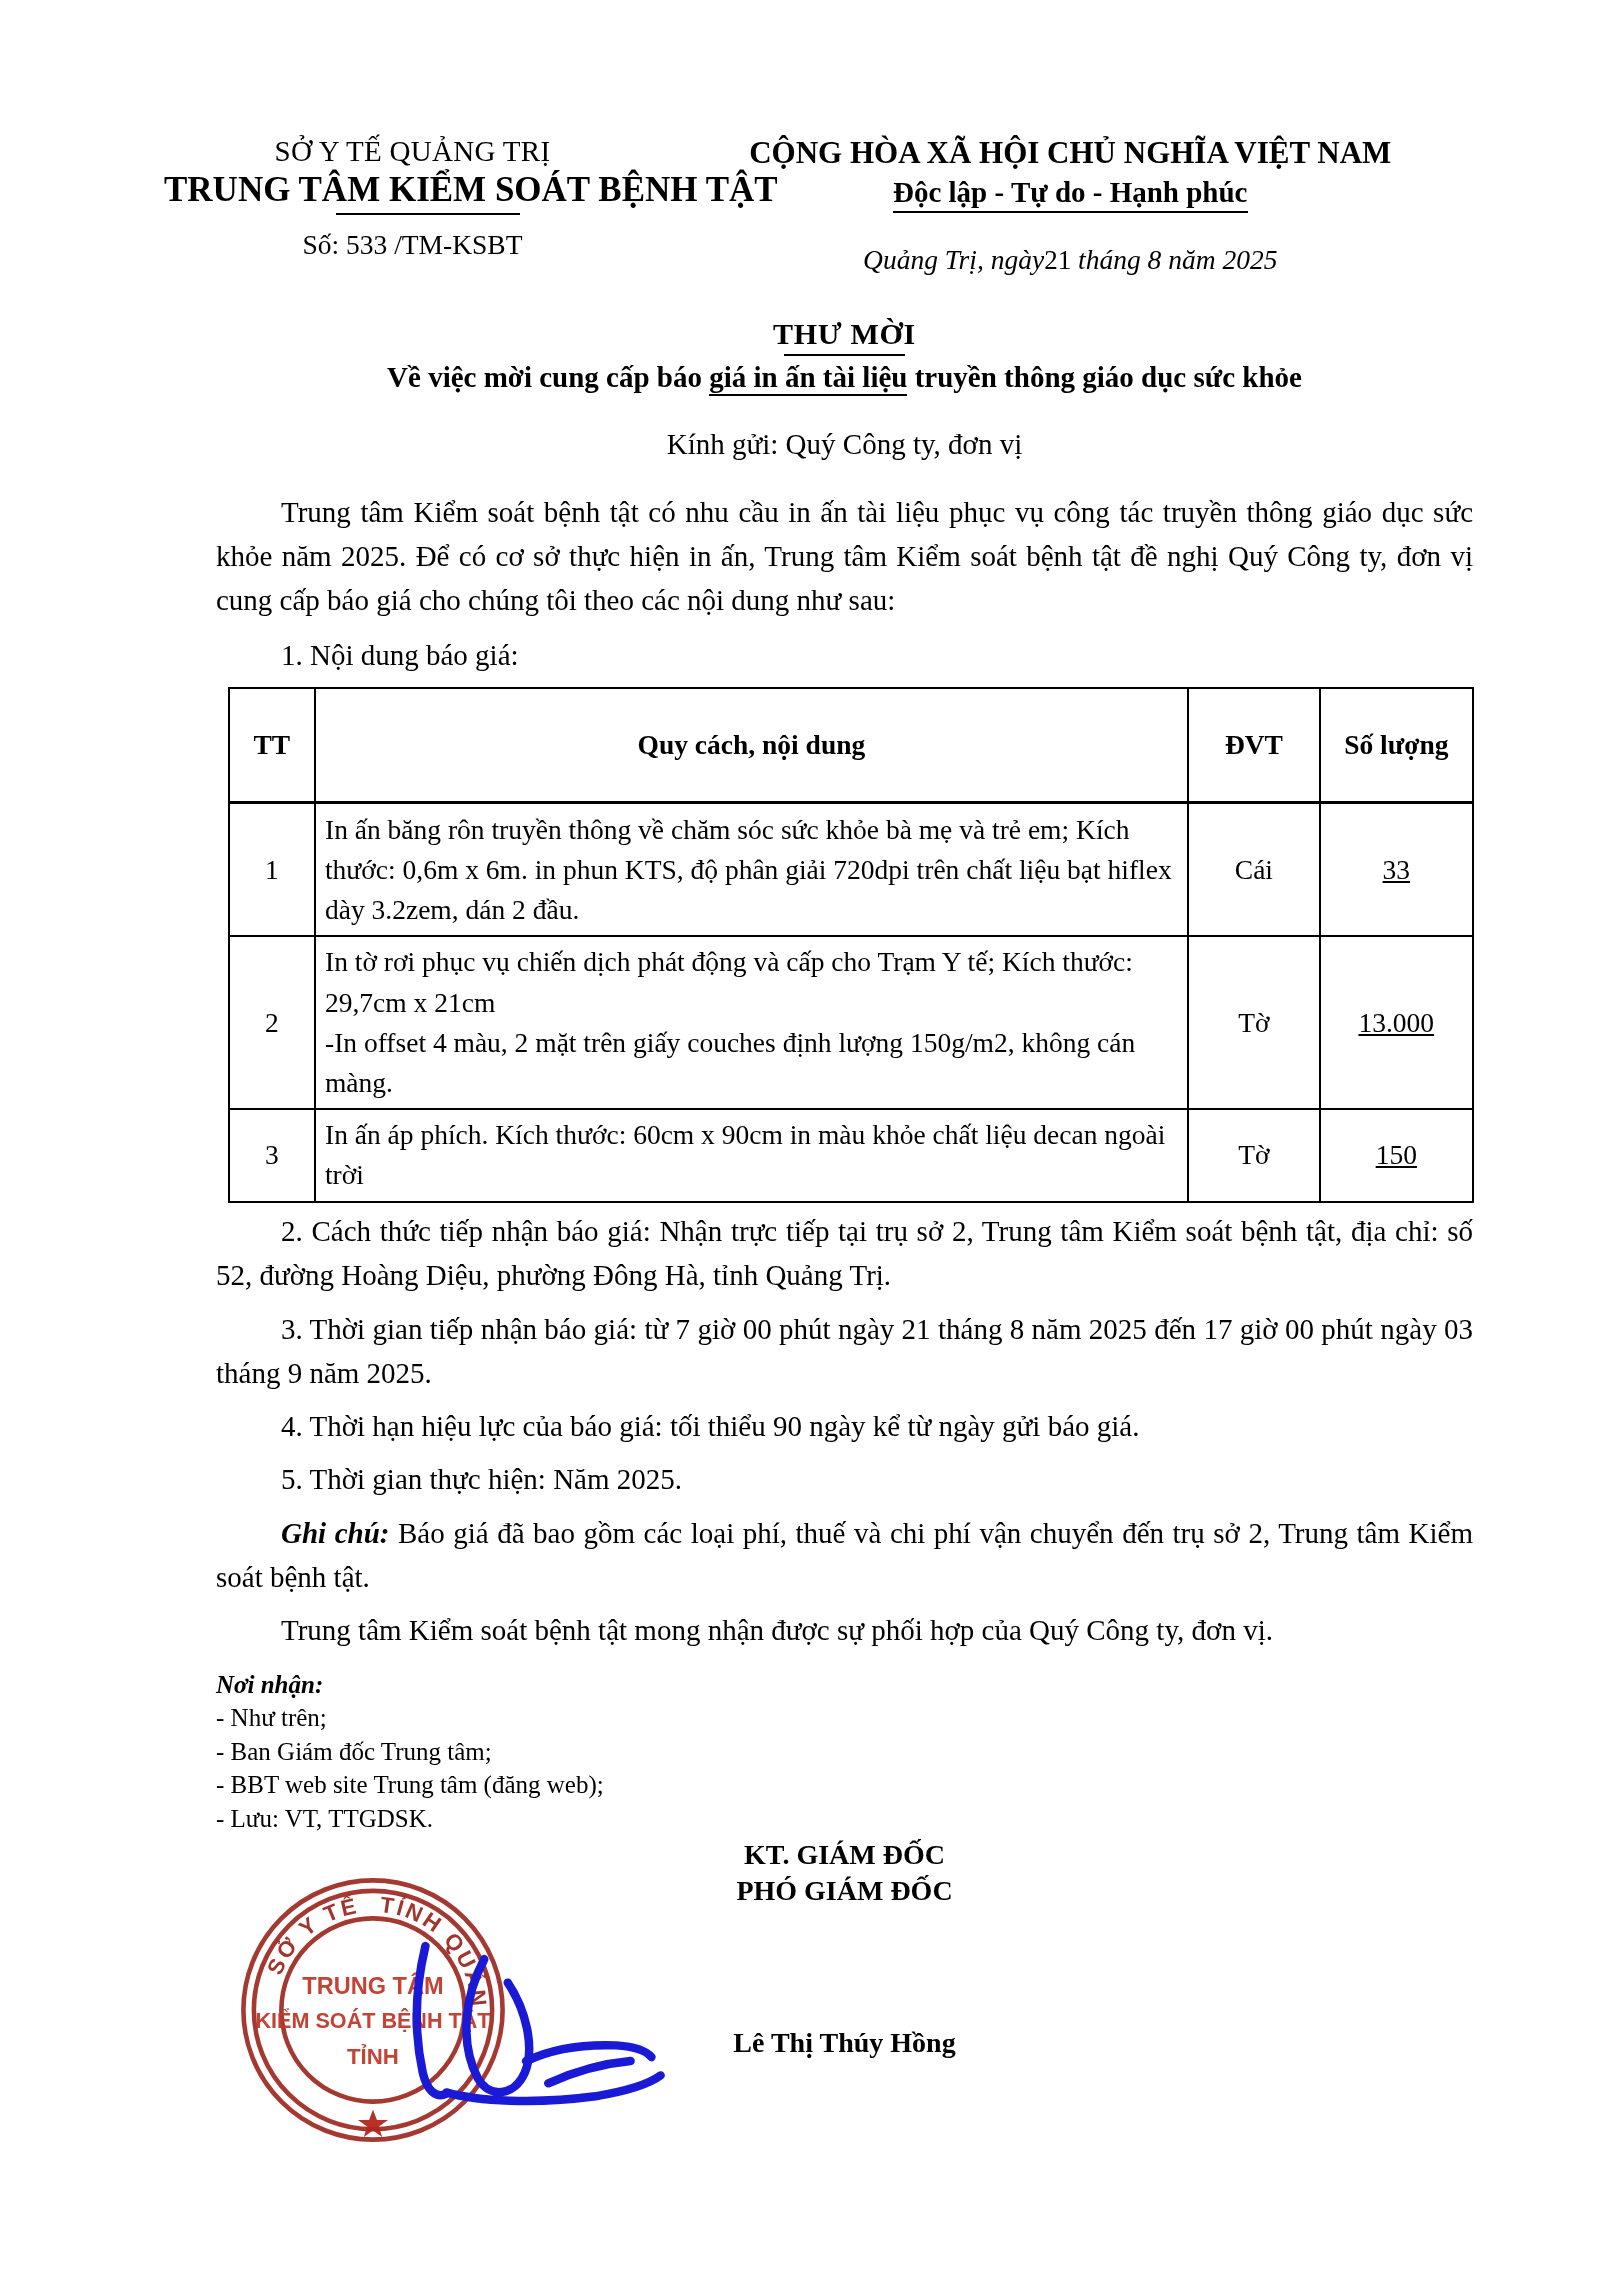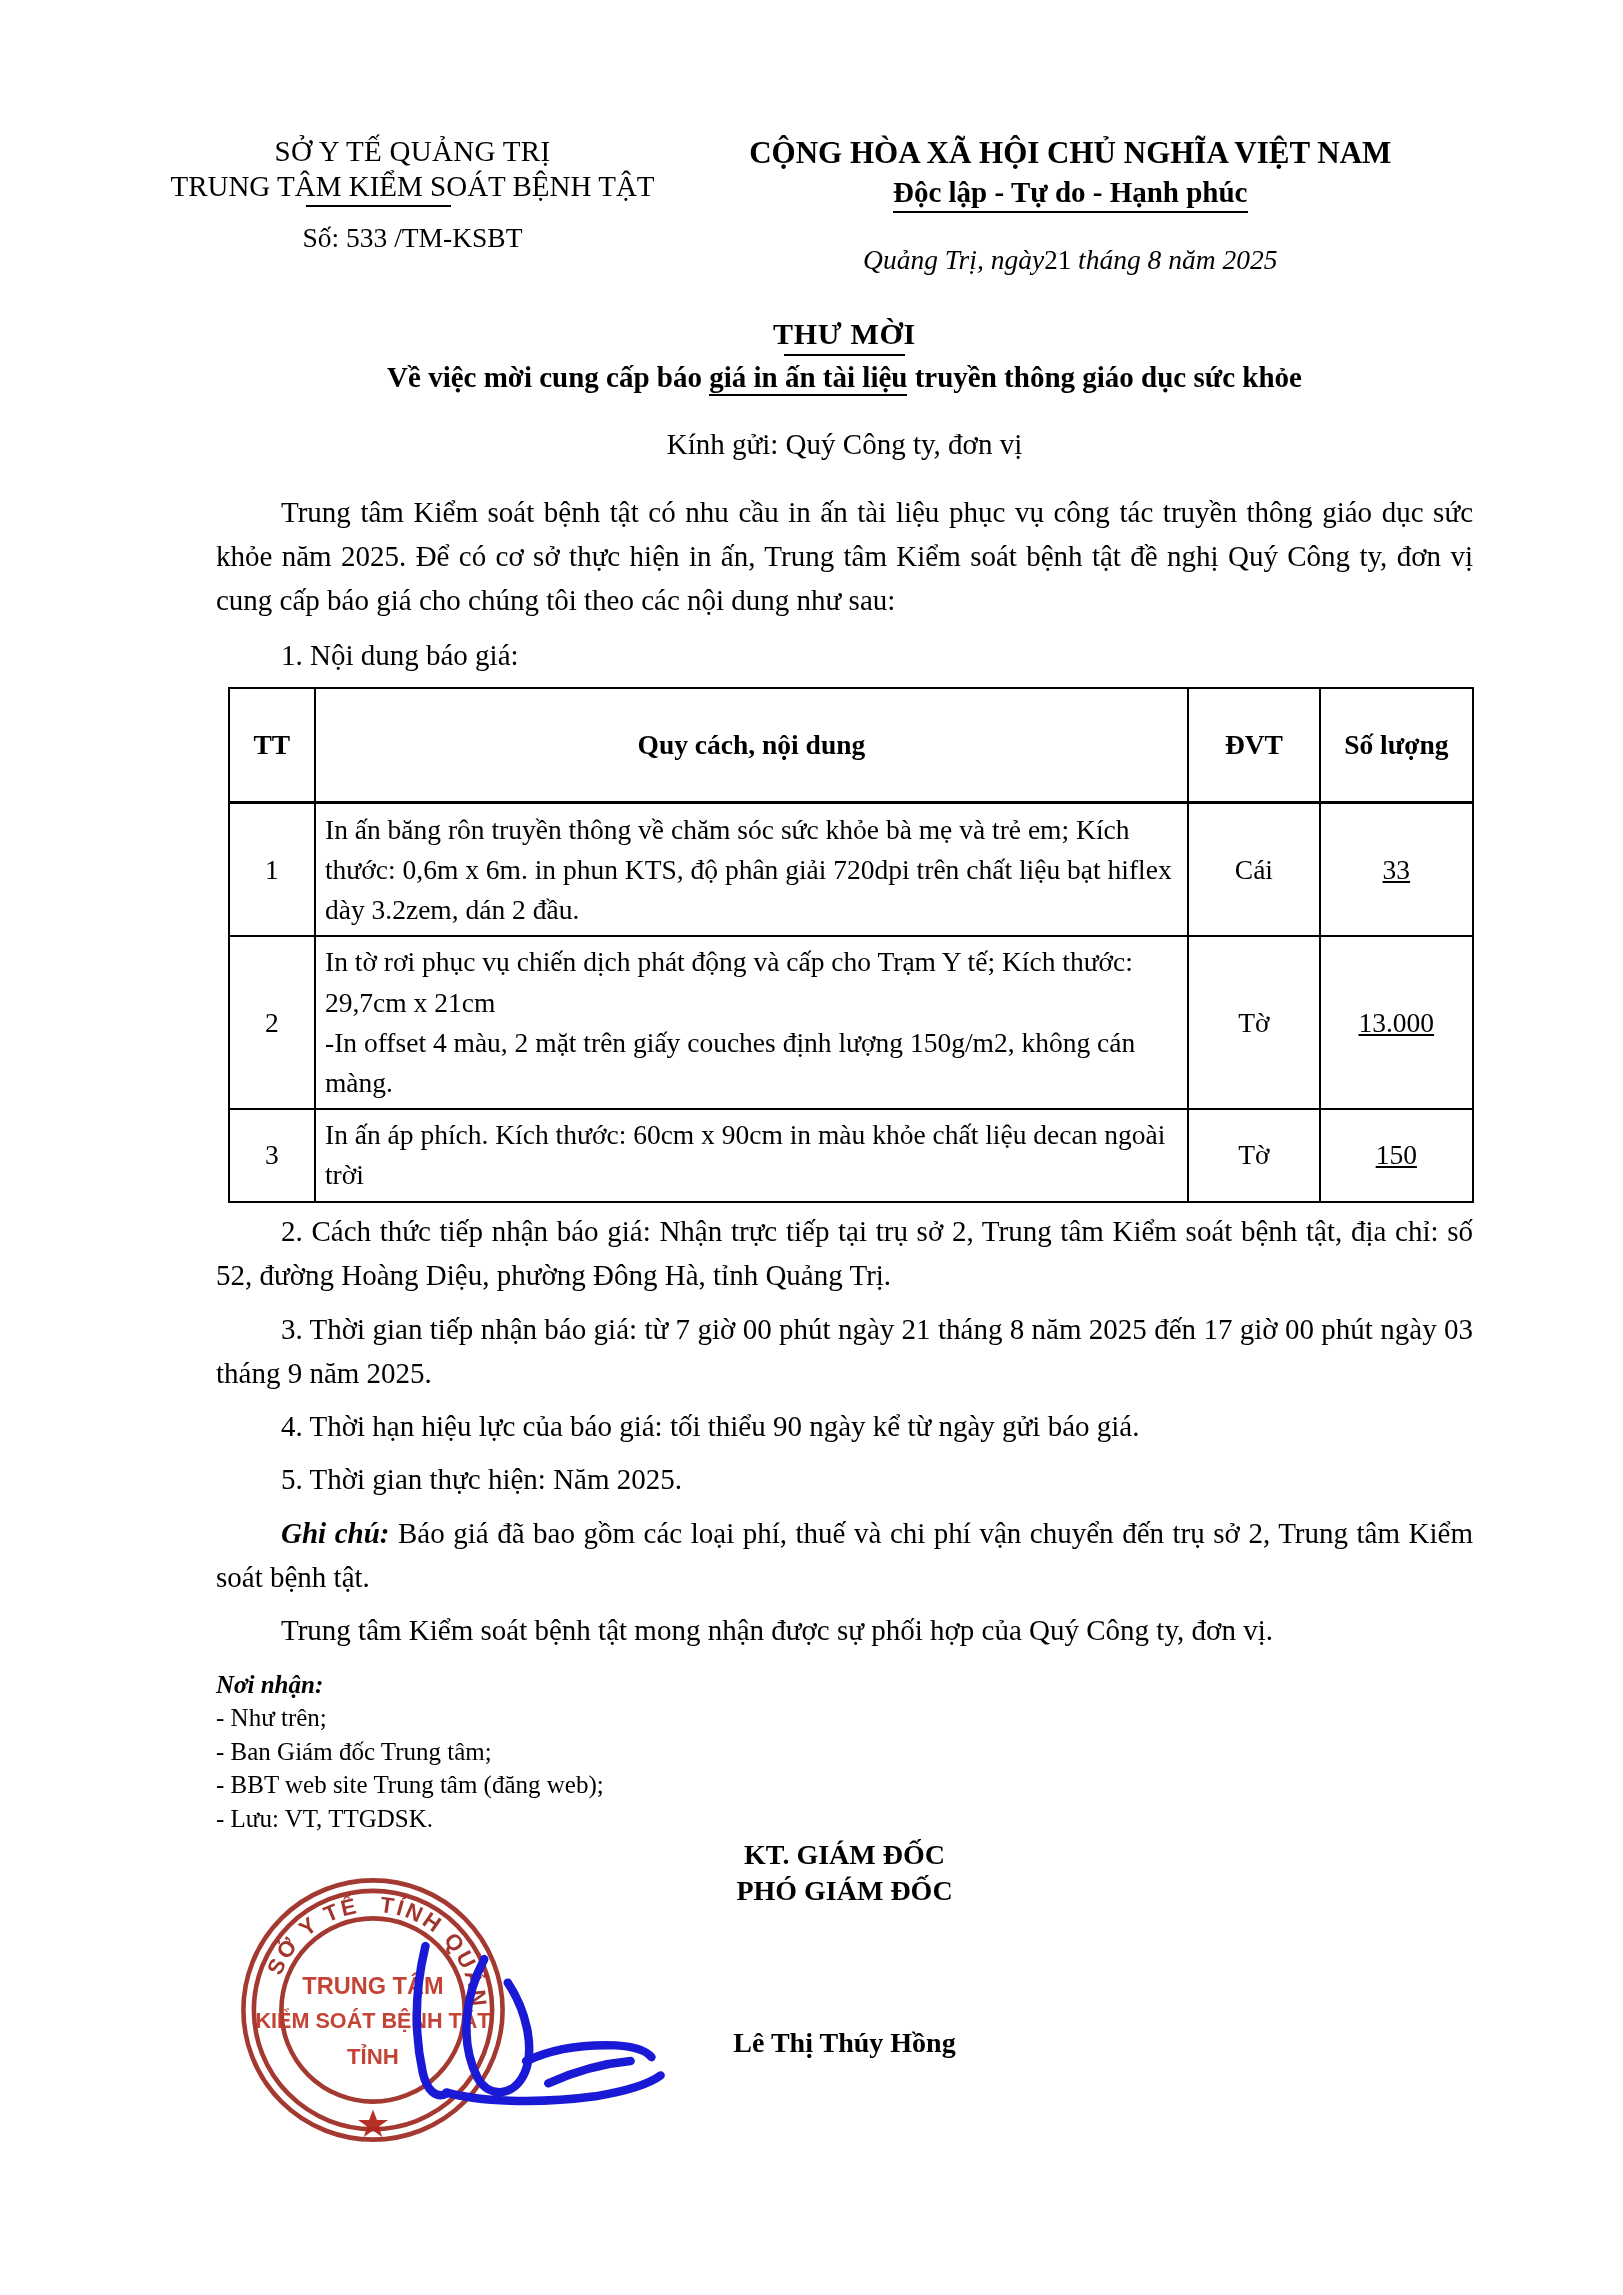--- a/index.html
+++ b/index.html
@@ -40,22 +40,22 @@
     text-align: center;
     margin-left: 6.5px;
   }
   .org-line1 {
     font-size: 29px;
     letter-spacing: 0.3px;
     line-height: 1.22;
     white-space: nowrap;
   }
   .org-line2 {
-    font-size: 29px;
-    font-weight: normal;
+    font-size: 35px;
+    font-weight: bold;
     line-height: 1.22;
     white-space: nowrap;
     position: relative;
     display: inline-block;
   }
   .org-line2::after {
     content: "";
     position: absolute;
     left: 28%;
     width: 30%;

